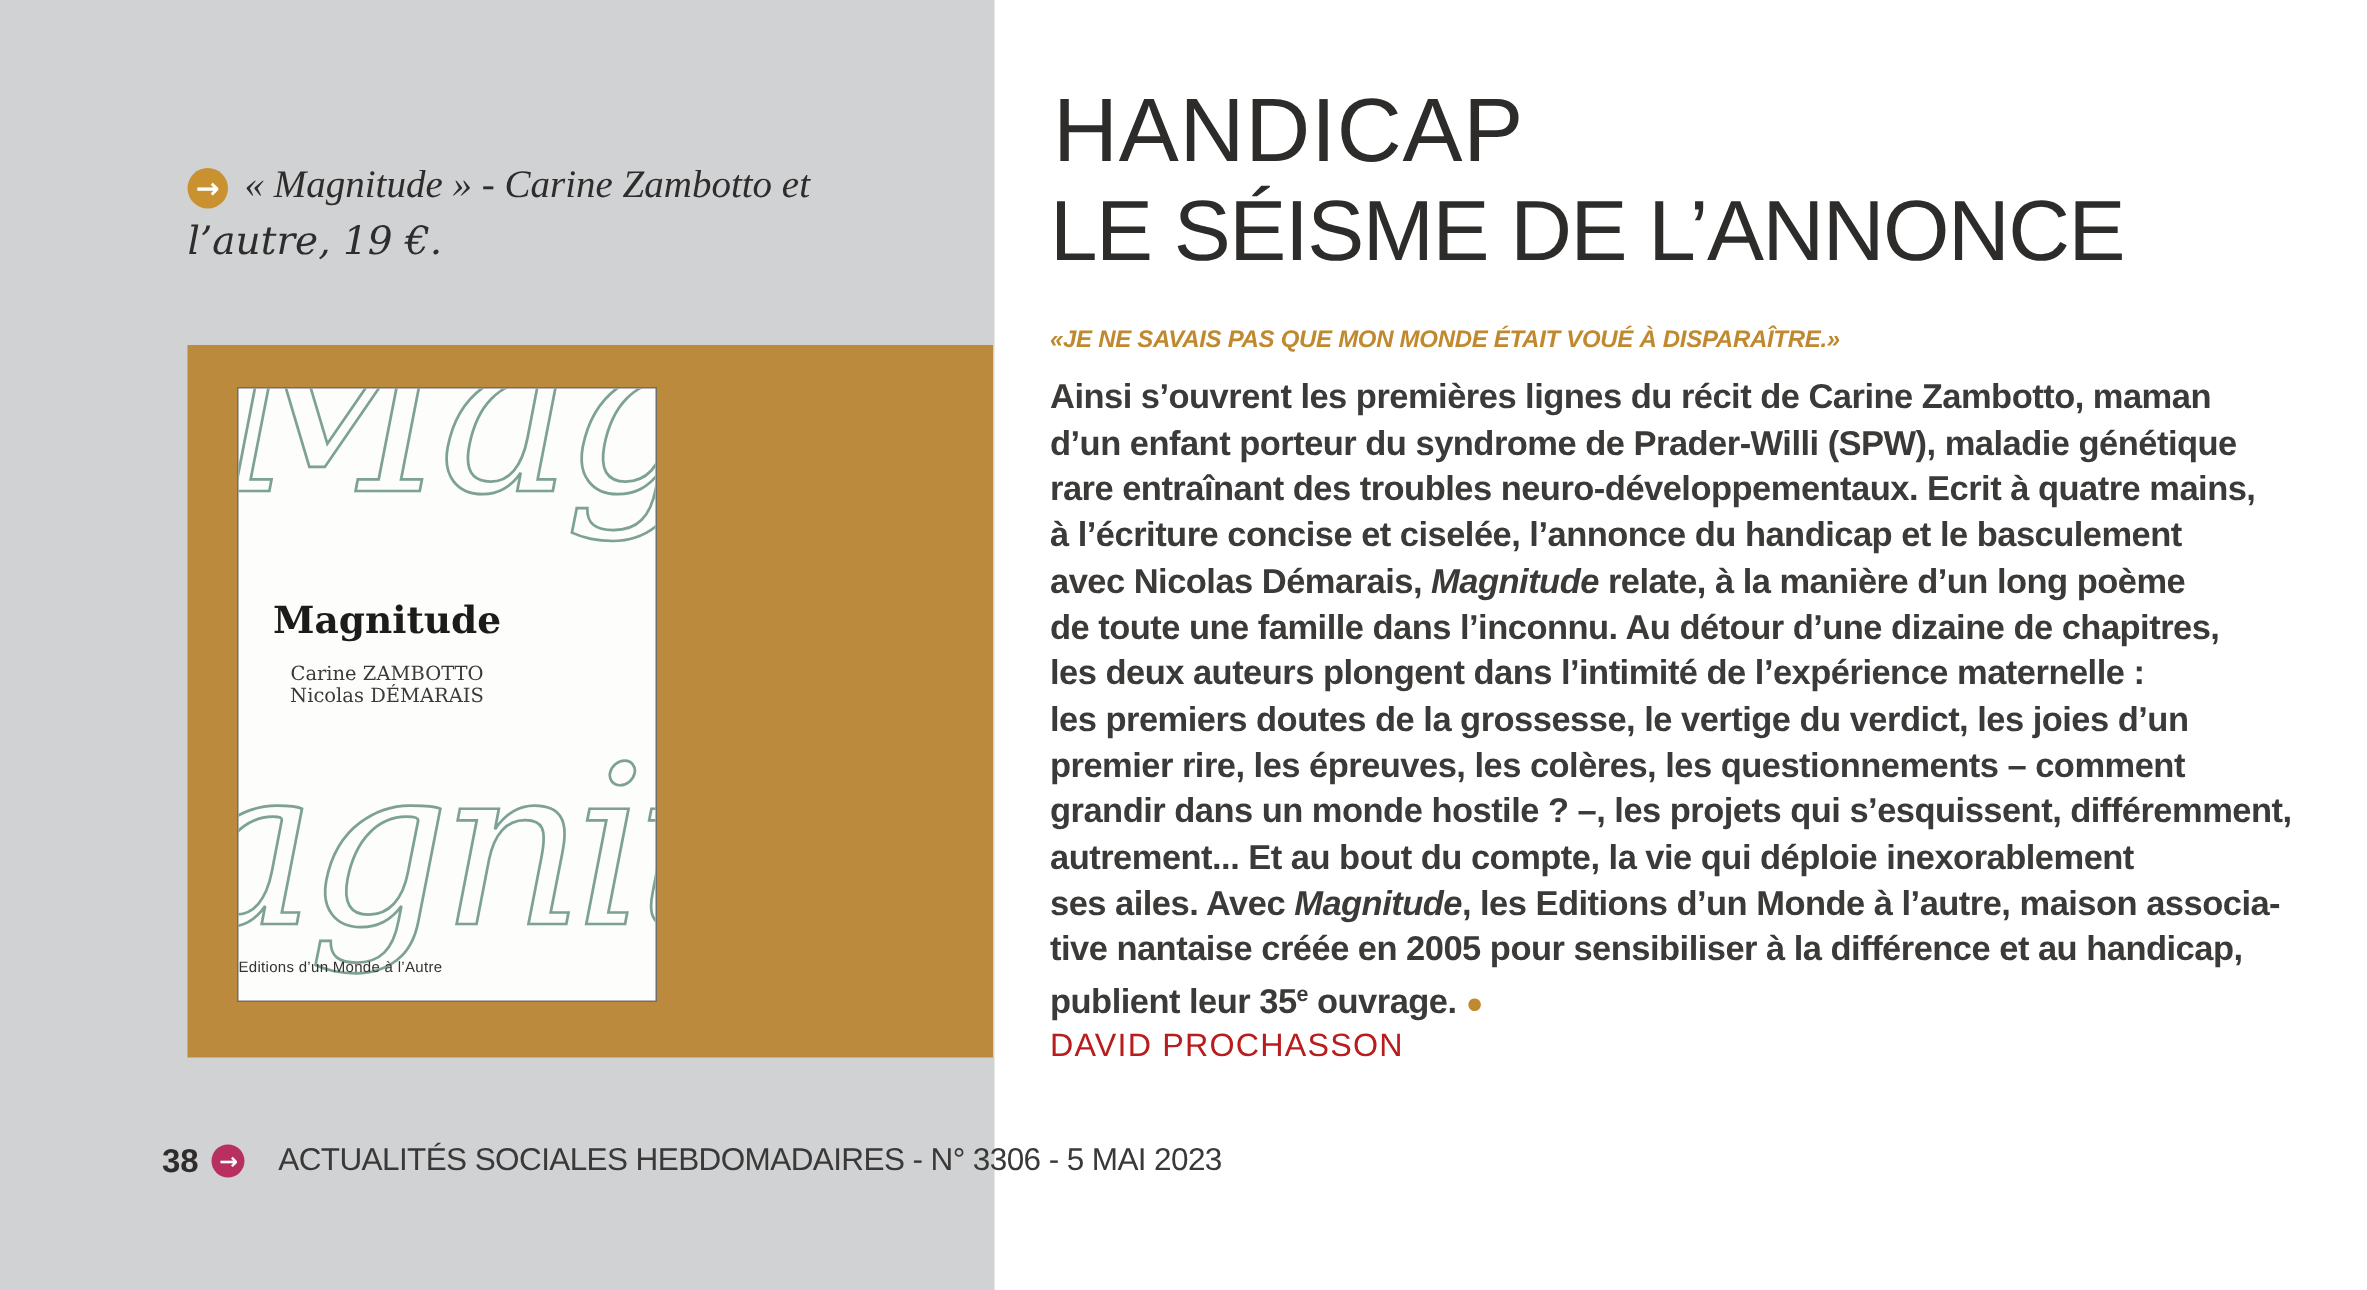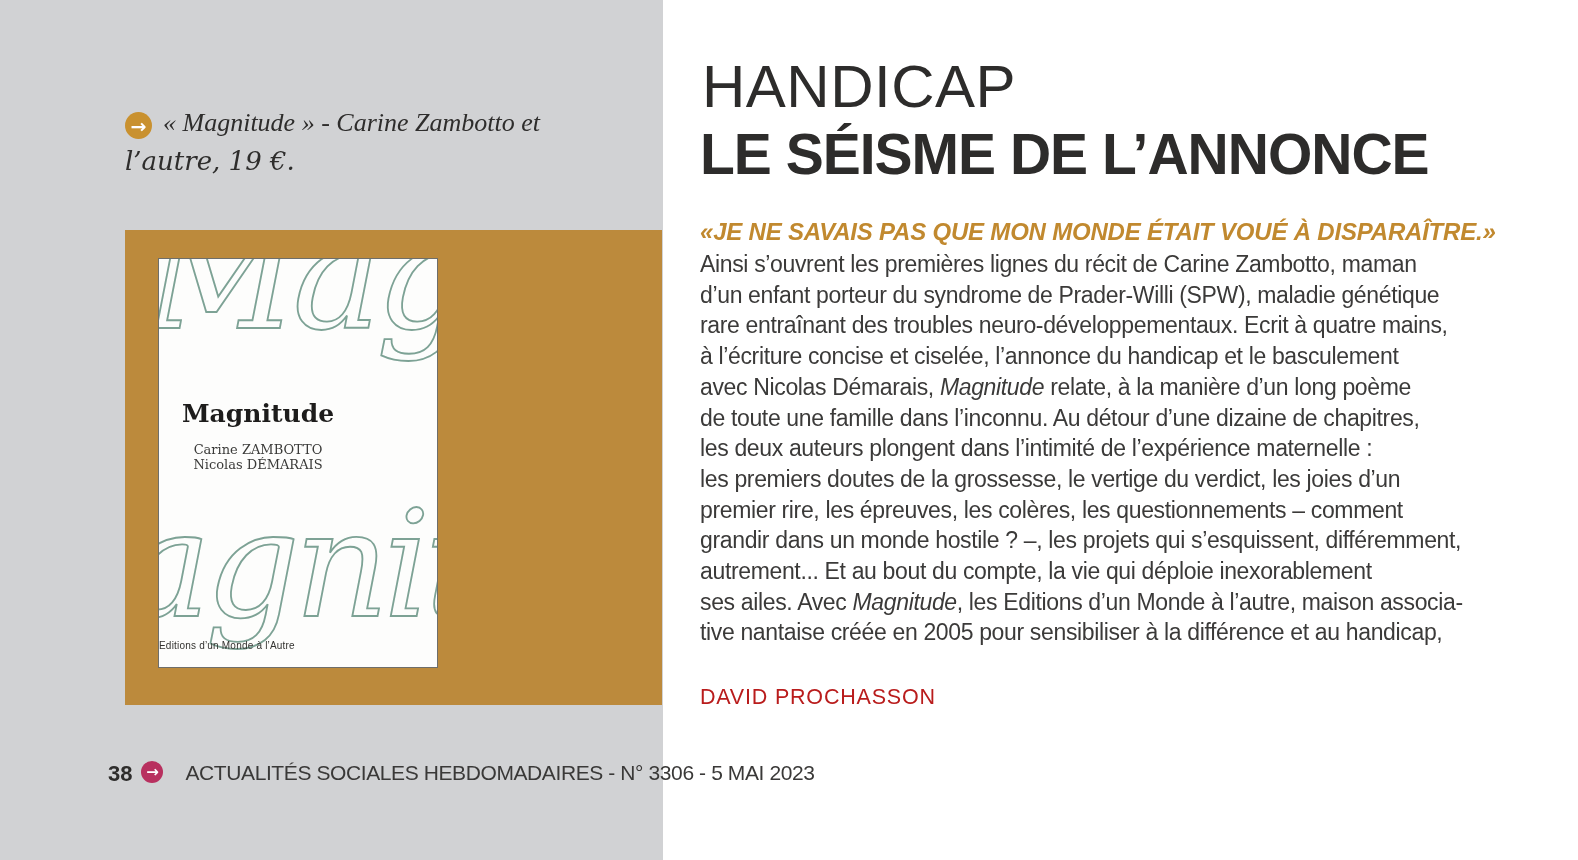--- a/index.html
+++ b/index.html
@@ -52,49 +52,49 @@
     font-family: "DejaVu Serif", serif; font-size: 13px; line-height: 15px; color: #3a3a38;
   }
   .cover-publisher {
     position: absolute; bottom: 16px; left: 0; width: 100%; 
     font-size: 10px; color: #33322f; letter-spacing: 0.2px;
   }
 
   
   .footer {
     position: absolute; left: 108px; top: 761px; display: flex;
-    align-items: flex-start; gap: 9px; white-space: nowrap;
+    align-items: center; gap: 9px; white-space: nowrap;
   }
   .footer-page { font-size: 22px; font-weight: bold; color: #2e2d2c; }
   .footer-icon {
     width: 22px; height: 22px; border-radius: 50%; color: #fff;
     display: flex; align-items: center; justify-content: center;
     font-size: 15px; font-weight: bold; font-family: "DejaVu Sans", sans-serif;
   }
   .footer-text { font-size: 21px; letter-spacing: -0.4px; color: #3a3938; margin-left: 13px; }
 
   
   .article { position: absolute; left: 700px; top: 0; width: 830px; }
   .kicker {
     position: absolute; left: 2px; top: 52px; font-size: 60px; font-weight: 300;
     color: #2d2c2b; letter-spacing: 0.5px;
   }
   .headline {
-    position: absolute; left: 0; top: 121px; font-size: 57px; font-weight: 700;
+    position: absolute; left: 0; top: 121px; font-size: 57px; font-weight: 400;
     color: #2d2c2b; letter-spacing: -1px; white-space: nowrap;
   }
   .standfirst {
-    position: absolute; left: 0; top: 218px; font-size: 24px; font-weight: bold;
+    position: absolute; left: 0; top: 218px; font-size: 16px; font-weight: bold;
     font-style: italic; letter-spacing: -0.2px; white-space: nowrap;
   }
   .body-text {
     position: absolute; left: 0; top: 249px; font-size: 23px; line-height: 30.7px;
     letter-spacing: -0.35px; color: #3b3a39;
   }
-  .body-text .line { white-space: pre; }
+  .body-text .line { white-space: pre; font-weight: bold; }
   .seg-i { font-style: italic; }
   .seg-sup { font-size: 0.62em; vertical-align: super; }
   .seg-bullet { font-size: 0.85em; }
   .byline {
     position: absolute; left: 0; top: 685px; width: 820px; text-align: left;
     font-size: 21.5px; letter-spacing: 0.8px; color: #b91c1c;
   }
 </style>
 </head>
 <body>
@@ -143,15 +143,16 @@
       <div class="line"><span>à l’écriture concise et ciselée, l’annonce du handicap et le basculement</span></div>
       <div class="line"><span>avec Nicolas Démarais, </span><span class="seg-i">Magnitude</span><span> relate, à la manière d’un long poème</span></div>
       <div class="line"><span>de toute une famille dans l’inconnu. Au détour d’une dizaine de chapitres,</span></div>
       <div class="line"><span>les deux auteurs plongent dans l’intimité de l’expérience maternelle :</span></div>
       <div class="line"><span>les premiers doutes de la grossesse, le vertige du verdict, les joies d’un</span></div>
       <div class="line"><span>premier rire, les épreuves, les colères, les questionnements – comment</span></div>
       <div class="line"><span>grandir dans un monde hostile ? –, les projets qui s’esquissent, différemment,</span></div>
       <div class="line"><span>autrement... Et au bout du compte, la vie qui déploie inexorablement</span></div>
       <div class="line"><span>ses ailes. Avec </span><span class="seg-i">Magnitude</span><span>, les Editions d’un Monde à l’autre, maison associa-</span></div>
       <div class="line"><span>tive nantaise créée en 2005 pour sensibiliser à la différence et au handicap,</span></div>
+      <div class="line"><span>publient leur 35</span><span class="seg-sup">e</span><span> ouvrage. </span><span class="seg-bullet" style="color: rgb(193, 137, 47);">●</span></div>
     </div>
   <div class="byline">DAVID PROCHASSON</div>
 </div>
 
 </body></html>

